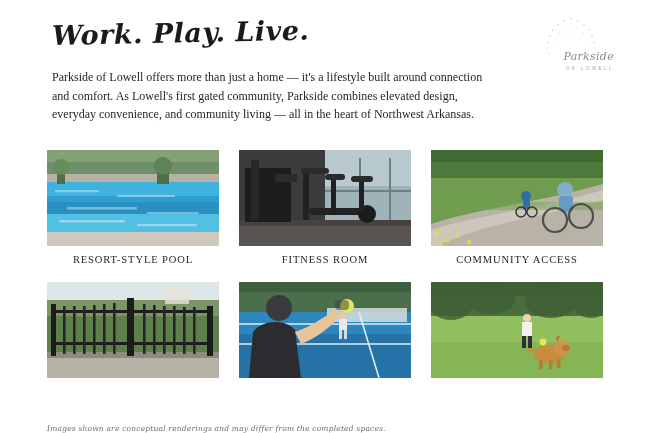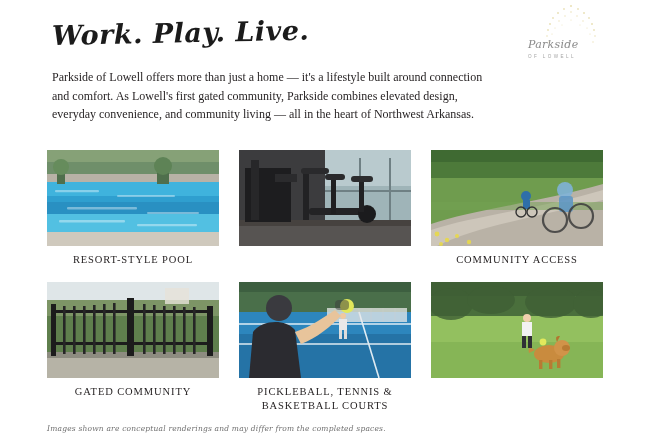--- a/index.html
+++ b/index.html
@@ -47,24 +47,24 @@
     font-family: "Liberation Serif", serif;
     font-size: 12px;
     line-height: 1.55;
     color: #231f20;
   }
 
   
   .logo {
     position: absolute;
     right: 36px;
-    top: 0;
+    top: 12px;
     width: 86px;
     height: 78px;
-    text-align: left;
+    text-align: right;
   }
   .logo .sparkle {
     position: absolute;
     left: 0;
     top: 0;
     width: 86px;
     height: 52px;
     opacity: 0.55;
   }
   .logo .logo-name {
@@ -237,20 +237,21 @@
             <rect x="64" y="22" width="6" height="48" fill="#222224"></rect>
             <rect x="62" y="18" width="28" height="6" rx="3" fill="#2a2a2c"></rect>
             <rect x="70" y="58" width="58" height="7" rx="3" fill="#232325"></rect>
             <rect x="92" y="30" width="5" height="34" fill="#1f1f21"></rect>
             <rect x="86" y="24" width="20" height="6" rx="3" fill="#2a2a2c"></rect>
             <circle cx="128" cy="64" r="9" fill="#1b1b1d"></circle>
             <rect x="120" y="30" width="5" height="32" fill="#212123"></rect>
             <rect x="112" y="26" width="22" height="6" rx="3" fill="#2c2c2e"></rect>
           </svg>
         </div>
+        <div class="caption">FITNESS ROOM</div>
       </div>
 
       <div class="card">
         <div class="thumb">
           <svg viewBox="0 0 172 96" preserveAspectRatio="xMidYMid slice">
             <rect x="0" y="0" width="172" height="96" fill="#6f9c4e"></rect>
             <rect x="0" y="0" width="172" height="28" fill="#4d7a3a"></rect>
             <rect x="0" y="0" width="172" height="12" fill="#3f6a32"></rect>
             <path d="M0,96 L0,74 C40,60 110,52 172,34 L172,96 Z" fill="#b9b2a6"></path>
             <path d="M0,96 L0,80 C42,66 112,58 172,40 L172,50 C112,66 44,76 6,96 Z" fill="#cdc6ba"></path>
@@ -310,21 +311,20 @@
               <rect x="96" y="22" width="2.6" height="50"></rect>
               <rect x="106" y="23" width="2.6" height="49"></rect>
               <rect x="116" y="24" width="2.6" height="48"></rect>
               <rect x="126" y="24" width="2.6" height="48"></rect>
               <rect x="136" y="25" width="2.6" height="47"></rect>
               <rect x="146" y="25" width="2.6" height="47"></rect>
             </g>
             <rect x="118" y="6" width="24" height="16" fill="#e6e2d8" opacity="0.8"></rect>
           </svg>
         </div>
-        <div class="caption">GATED COMMUNITY</div>
       </div>
 
       <div class="card">
         <div class="thumb">
           <svg viewBox="0 0 172 96" preserveAspectRatio="xMidYMid slice">
             <rect x="0" y="0" width="172" height="96" fill="#2f7fb0"></rect>
             <rect x="0" y="0" width="172" height="30" fill="#4a6f4a"></rect>
             <rect x="0" y="0" width="172" height="10" fill="#3d5f40"></rect>
             <rect x="0" y="30" width="172" height="66" fill="#2d86bd"></rect>
             <rect x="0" y="52" width="172" height="44" fill="#2573a6"></rect>
@@ -350,21 +350,20 @@
               <rect x="105" y="48" width="3" height="9" fill="#dcdcdc"></rect>
             </g>
 
             <path d="M10,96 L14,50 C22,38 46,36 56,48 L62,96 Z" fill="#2b2b30"></path>
             <circle cx="40" cy="26" r="13" fill="#3a3a3f"></circle>
             <path d="M56,50 C74,44 86,34 96,28 L102,34 C92,44 78,56 62,62 Z" fill="#e8c49b"></path>
             <circle cx="108" cy="24" r="7" fill="#e1e85a"></circle>
             <rect x="96" y="18" width="14" height="10" rx="4" fill="#3b3b3b" opacity="0.5"></rect>
           </svg>
         </div>
-        <div class="caption">PICKLEBALL, TENNIS &amp; BASKETBALL COURTS</div>
       </div>
 
       <div class="card">
         <div class="thumb">
           <svg viewBox="0 0 172 96" preserveAspectRatio="xMidYMid slice">
             <rect x="0" y="0" width="172" height="96" fill="#8cb85c"></rect>
             <rect x="0" y="0" width="172" height="34" fill="#4a6f3c"></rect>
             <rect x="0" y="0" width="172" height="14" fill="#3f5f35"></rect>
             <rect x="0" y="34" width="172" height="62" fill="#93c05f"></rect>
             <rect x="0" y="60" width="172" height="36" fill="#86b556"></rect>

